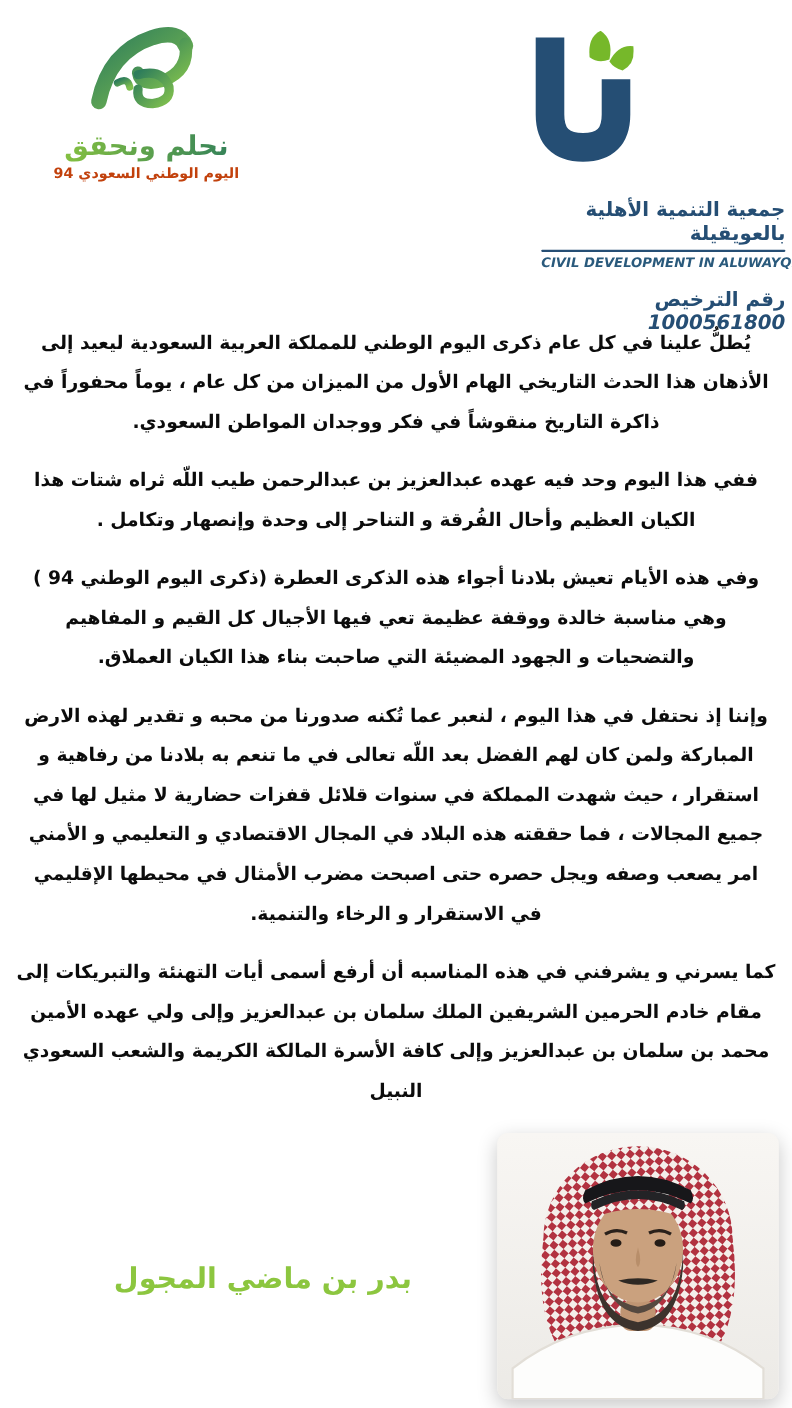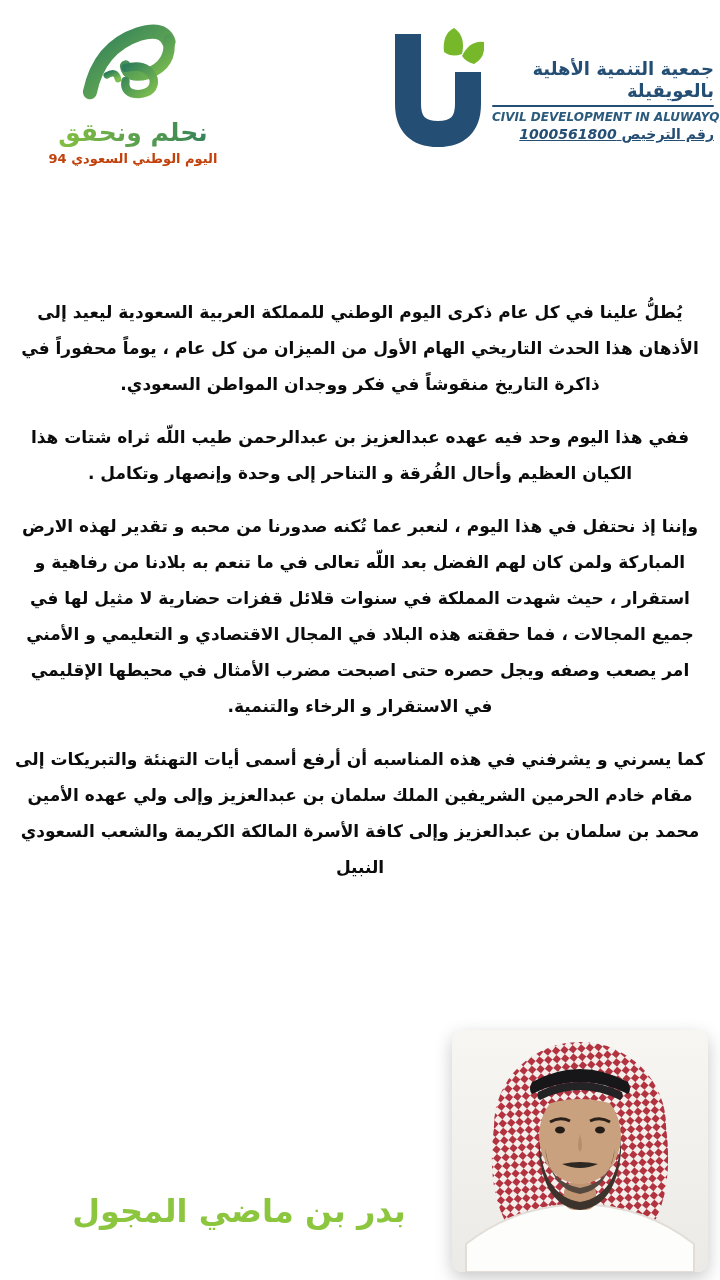--- a/index.html
+++ b/index.html
@@ -17,27 +17,27 @@
   .natday-slogan{
     direction:rtl;font-size:25px;font-weight:bold;color:#3f8f68;
     background:linear-gradient(90deg,#8cc63f 0%,#2e7d5b 100%);
     -webkit-background-clip:text;background-clip:text;
     -webkit-text-fill-color:transparent;
     margin-top:2px;letter-spacing:0;
   }
   .natday-sub{direction:rtl;font-size:13px;font-weight:bold;color:#c2410c;margin-top:4px;}
 
   
-  .assoc{position:absolute;right:6px;top:28px;display:flex;align-items:flex-start;}
+  .assoc{position:absolute;right:6px;top:28px;display:flex;align-items:flex-start;flex-direction:column;}
   .assoc-mark{flex:0 0 auto;}
   .assoc-text{width:222px;padding-top:30px;text-align:right;margin-left:8px;}
   .assoc-ar{direction:rtl;color:#254e74;font-size:18px;font-weight:bold;line-height:1.2;}
   .assoc-divider{height:2px;background:#254e74;margin:4px 0 3px;border-radius:1px;}
   .assoc-en{color:#2a5a7c;font-size:12px;font-weight:bold;font-style:italic;white-space:nowrap;}
-  .assoc-license{direction:rtl;color:#254e74;font-size:14px;font-weight:bold;margin-top:2px;text-decoration:underline;}
+  .assoc-license{direction:rtl;color:#254e74;font-size:18px;font-weight:bold;margin-top:16px;}
   .assoc-license .lic-num{font-style:italic;letter-spacing:0.5px;}
 
   
   .title{
     position:absolute;top:168px;left:0;right:0;margin:0;
     text-align:center;color:#2e5c8d;font-size:46px;font-weight:bold;line-height:1.22;
   }
   .title span{display:block;}
 
   
@@ -54,21 +54,21 @@
     border-radius:10px;overflow:hidden;background:#f6f4f1;
     box-shadow:0 6px 18px rgba(0,0,0,0.22);
   }
   .photo svg{display:block;}
 
   
   .signature{
     position:absolute;left:16px;top:1148px;width:446px;
     text-align:center;color:#8cc63f;font-weight:bold;direction:rtl;
   }
-  .sig-name{font-size:32px;margin-bottom:18px;margin-top:44px;}
+  .sig-name{font-size:26px;margin-bottom:18px;}
   .sig-title{font-size:21px;}
 </style>
 </head>
 <body>
 
 <div class="poster">
 
   <div class="natday">
     <svg width="150" height="100" viewBox="0 0 160 100">
       <defs>
@@ -102,20 +102,21 @@
         <span>رقم الترخيص</span>
         <span class="lic-num">1000561800</span>
       </div>
     </div>
   </div>
 
 
   <main class="content">
     <p>يُطلُّ علينا في كل عام ذكرى اليوم الوطني للمملكة العربية السعودية ليعيد إلى الأذهان هذا الحدث التاريخي الهام الأول من الميزان من كل عام ، يوماً محفوراً في ذاكرة التاريخ منقوشاً في فكر ووجدان المواطن السعودي.</p>
     <p>ففي هذا اليوم وحد فيه عهده عبدالعزيز بن عبدالرحمن طيب اللّه ثراه شتات هذا الكيان العظيم وأحال الفُرقة و التناحر إلى وحدة وإنصهار وتكامل .</p>
+    <p>وفي هذه الأيام تعيش بلادنا أجواء هذه الذكرى العطرة (ذكرى اليوم الوطني 94 ) وهي مناسبة خالدة ووقفة عظيمة تعي فيها الأجيال كل القيم و المفاهيم والتضحيات و الجهود المضيئة التي صاحبت بناء هذا الكيان العملاق.</p>
     <p>وإننا إذ نحتفل في هذا اليوم ، لنعبر عما تُكنه صدورنا من محبه و تقدير لهذه الارض المباركة ولمن كان لهم الفضل بعد اللّه تعالى في ما تنعم به بلادنا من رفاهية و استقرار ، حيث شهدت المملكة في سنوات قلائل قفزات حضارية لا مثيل لها في جميع المجالات ، فما حققته هذه البلاد في المجال الاقتصادي و التعليمي و الأمني امر يصعب وصفه ويجل حصره حتى اصبحت مضرب الأمثال في محيطها الإقليمي في الاستقرار و الرخاء والتنمية.</p>
     <p>كما يسرني و يشرفني في هذه المناسبه أن أرفع أسمى أيات التهنئة والتبريكات إلى مقام خادم الحرمين الشريفين الملك سلمان بن عبدالعزيز وإلى ولي عهده الأمين محمد بن سلمان بن عبدالعزيز وإلى كافة الأسرة المالكة الكريمة والشعب السعودي النبيل</p>
   </main>
 
   <div class="photo">
     <svg width="256" height="242" viewBox="0 0 256 242">
       <defs>
         <pattern id="shemagh" width="12" height="12" patternUnits="userSpaceOnUse" patternTransform="rotate(40)">
           <rect width="12" height="12" fill="#f4eeea"></rect>
           <rect x="0" y="0" width="6" height="6" fill="#b23240"></rect>

